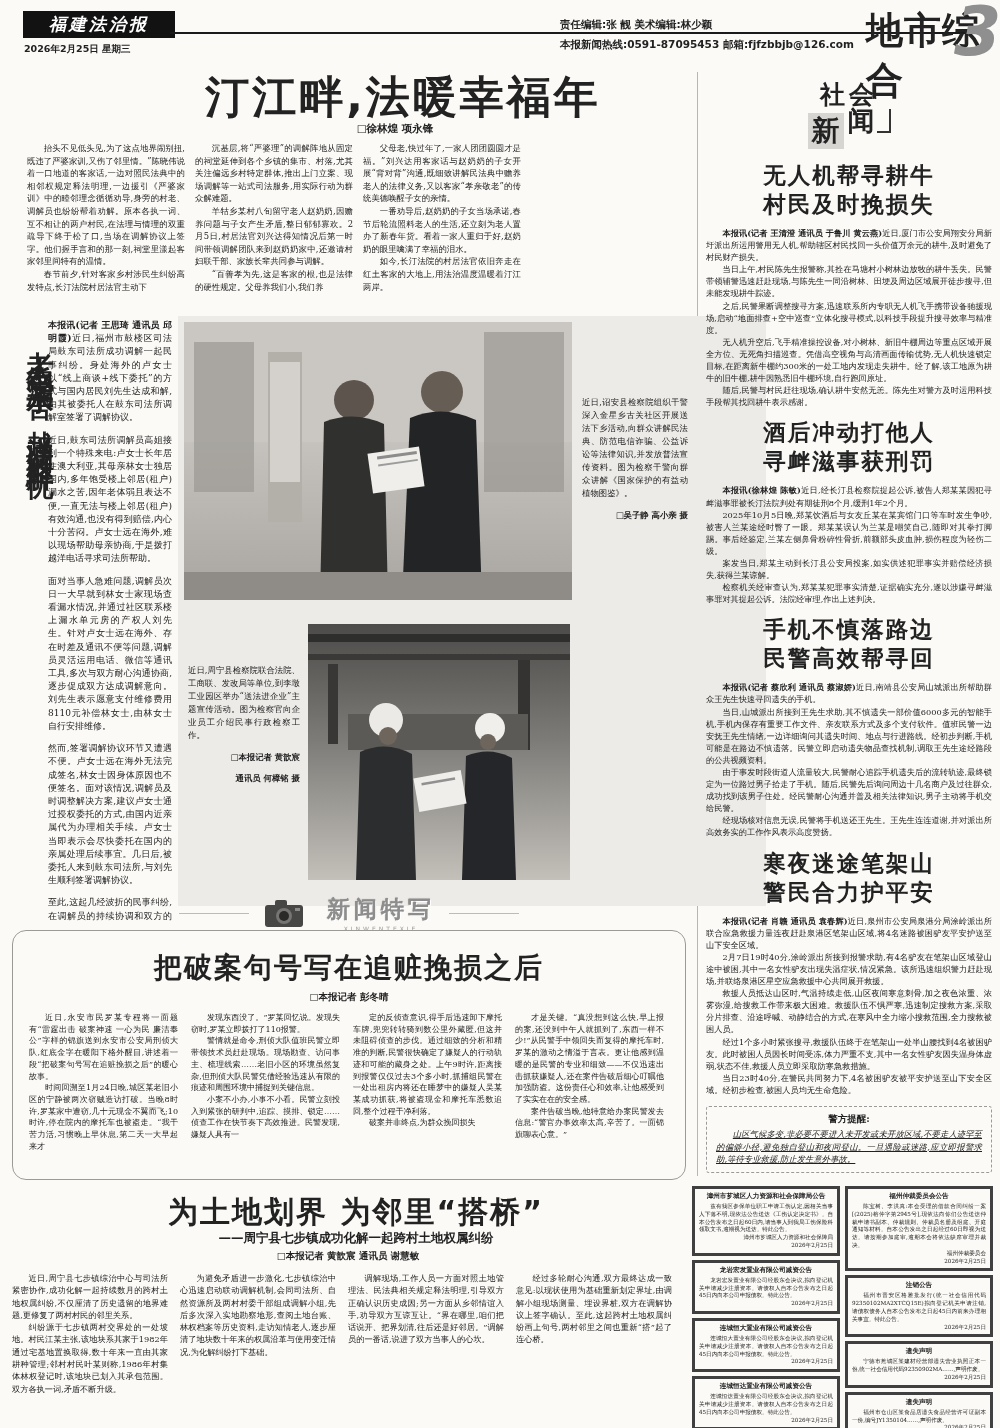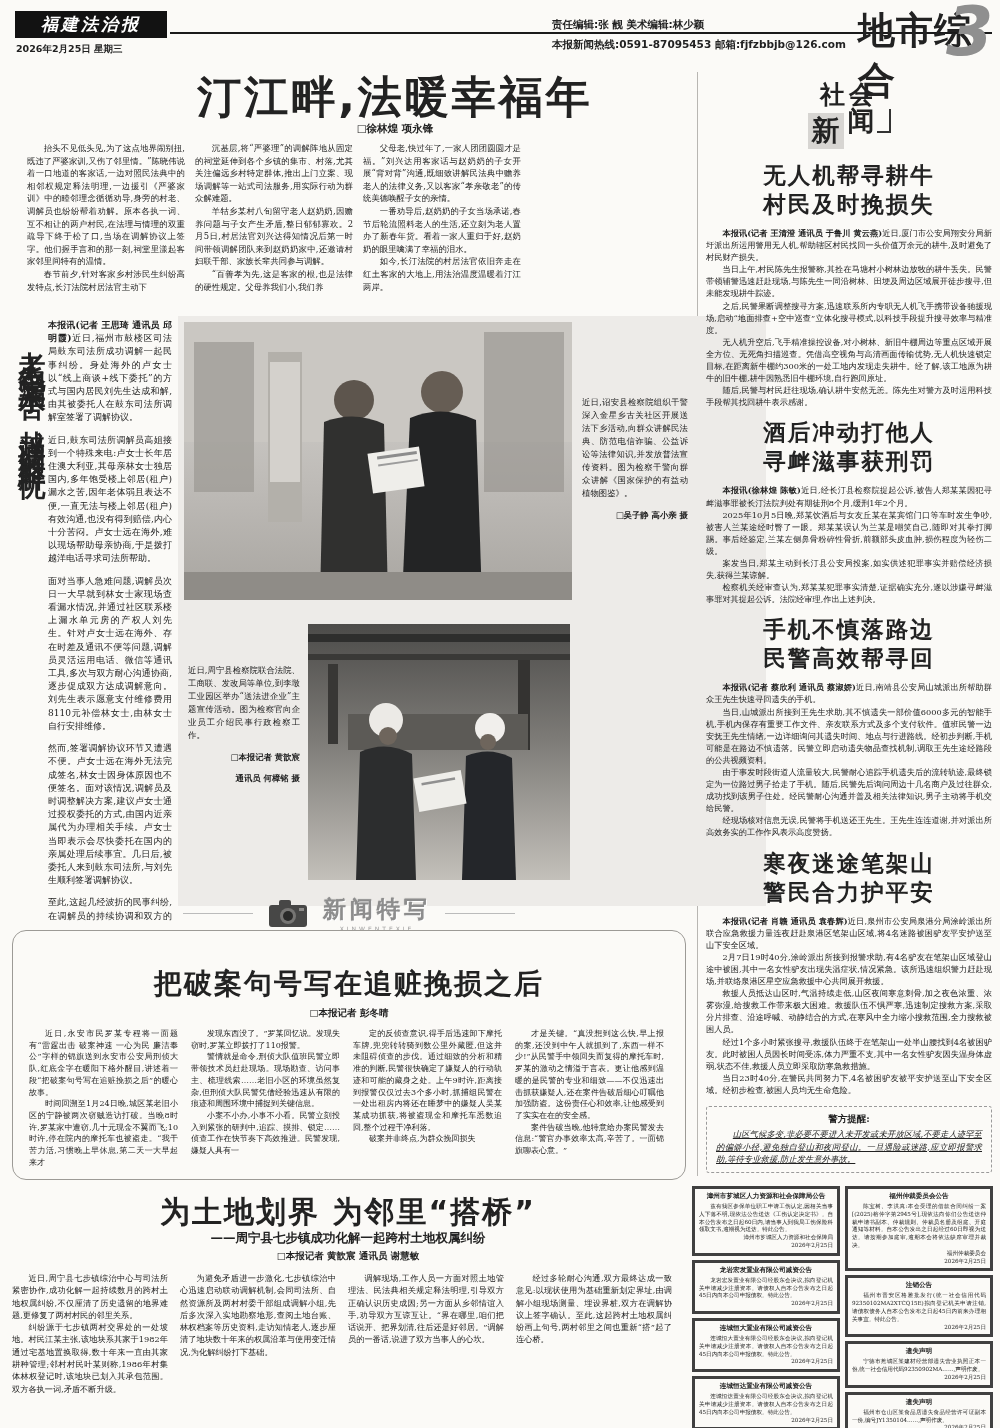--- a/index.html
+++ b/index.html
@@ -1,18 +1,18 @@
 <!DOCTYPE html>
 <html><head>
 <meta charset="utf-8">
 <style>
   html,body{margin:0;padding:0;background:#e9e7e2;}
   .page{position:relative;width:1000px;height:1428px;margin:0 auto;background:#fbfaf7;overflow:hidden;
         font-family:"DejaVu Serif","Liberation Serif",serif;color:#222;}
-  .sans{font-family:"DejaVu Sans","Liberation Sans",sans-serif;}
+  .sans{font-family:"DejaVu Sans","Liberation Sans",sans-serif;margin-left:8px;}
   
   .logo{position:absolute;left:15px;top:11px;width:152px;height:27px;background:#121212;color:#fff;
         display:flex;align-items:center;justify-content:center;font-size:17px;font-style:italic;
         letter-spacing:3px;font-weight:700;}
   .date{position:absolute;left:16px;top:43px;font-size:9.5px;font-weight:700;}
   .head-rule{position:absolute;left:170px;top:32px;width:822px;height:2px;background:#1a1a1a;}
   .editors{position:absolute;left:552px;top:18px;font-size:10.5px;font-weight:700;}
   .hotline{position:absolute;left:552px;top:38px;font-size:10.5px;font-weight:700;}
   .section-title{position:absolute;left:858px;top:6px;font-size:37px;font-weight:900;letter-spacing:1px;}
   .pagenum{position:absolute;left:946px;top:-8px;font-size:68px;font-weight:900;font-style:italic;color:#8f8f8f;}
@@ -48,21 +48,21 @@
   .rbody p{margin:0;text-indent:2em;}
   .reminder{margin-top:10px;border:1px dashed #9a9a9a;border-radius:3px;padding:6px 9px;}
   .reminder .rt{font-size:9.5px;font-weight:700;margin:0 0 2px;text-align:center;}
   .reminder .rx{font-size:8.4px;line-height:12.6px;font-style:italic;text-align:justify;text-indent:2em;margin:0;text-decoration:underline;}
   
   .feat-badge{position:absolute;left:12px;top:894px;width:674px;display:flex;align-items:center;justify-content:center;gap:14px;}
   .feat-badge .dash{width:70px;height:1px;background:#bbb;}
   .fb-title{font-size:23px;font-weight:900;letter-spacing:4px;color:#8d8d8d;text-shadow:1px 1px 0 #fff,0 0 1px #666;}
   .fb-sub{font-size:6px;letter-spacing:3px;color:#9a9a9a;text-align:center;}
   .feat-box{position:absolute;left:12px;top:930px;width:672px;height:248px;border:1px solid #9c9a96;border-radius:14px;}
-  .feat-h{margin:34px 0 4px;text-align:center;font-size:28px;font-weight:900;letter-spacing:2px;}
+  .feat-h{margin:18px 0 4px;text-align:center;font-size:28px;font-weight:900;letter-spacing:2px;}
   .feat-by{text-align:center;font-size:9.5px;font-weight:700;margin-bottom:8px;}
   .feat-cols{display:flex;gap:13px;padding:0 16px;overflow:hidden;height:142px;}
   .feat-cols .col{width:149px;font-size:8px;line-height:11.7px;text-align:justify;}
   
   .bot-h{position:absolute;left:10px;top:1192px;width:676px;text-align:center;font-size:30px;font-weight:900;letter-spacing:2px;}
   .bot-sub{position:absolute;left:10px;top:1230px;width:676px;text-align:center;font-size:12.5px;font-weight:700;}
   .bot-by{position:absolute;left:10px;top:1250px;width:676px;text-align:center;font-size:9.5px;font-weight:700;}
   .bot-cols{position:absolute;left:12px;top:1272px;width:672px;height:156px;display:flex;gap:12px;overflow:hidden;}
   .bot-cols .col{width:156px;font-size:8.2px;line-height:12.3px;text-align:justify;}
   

